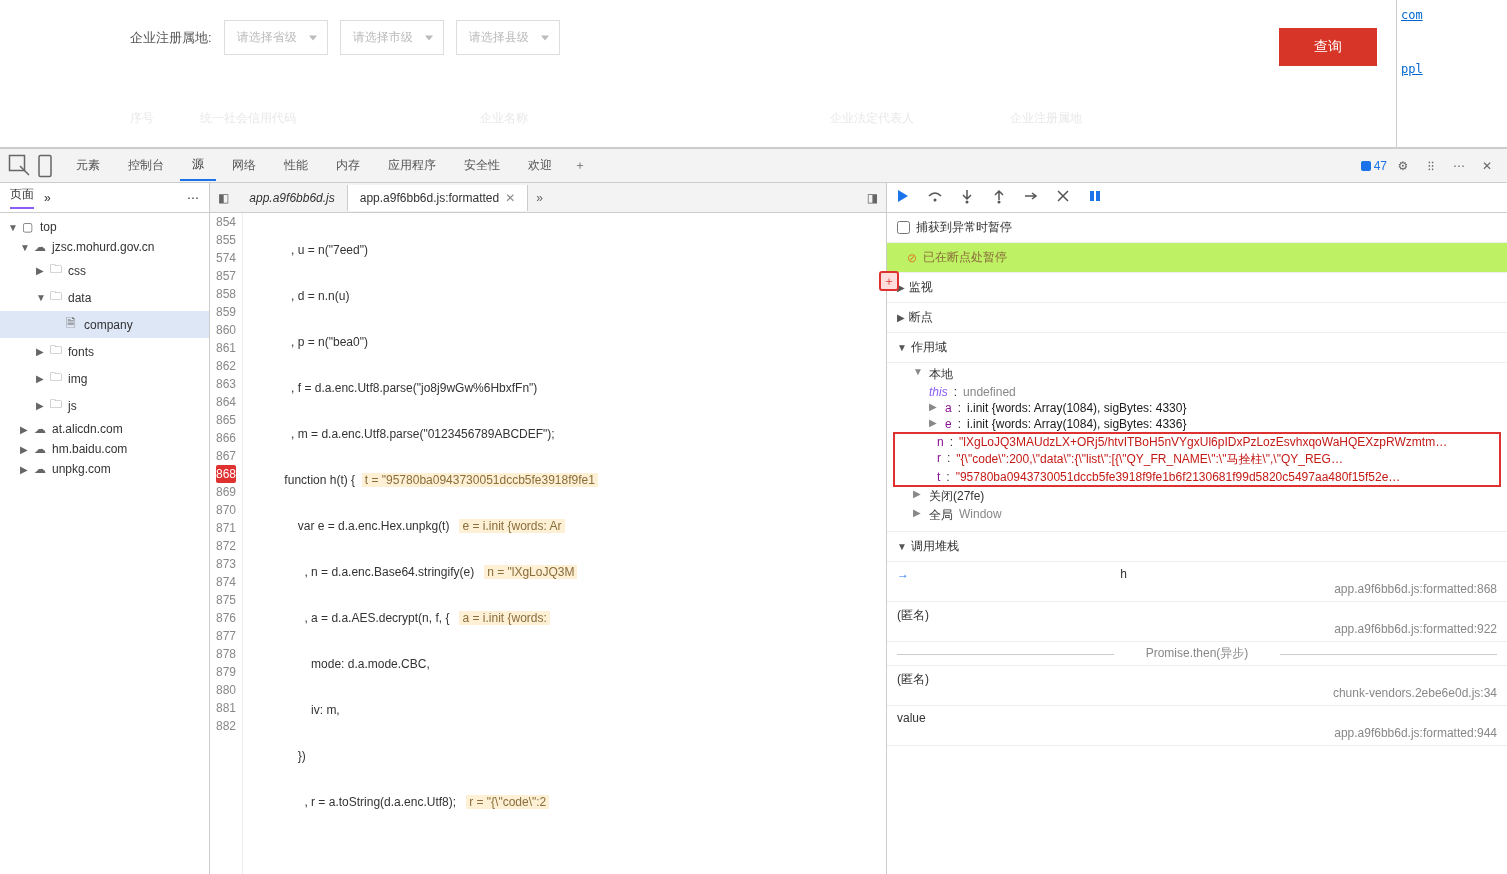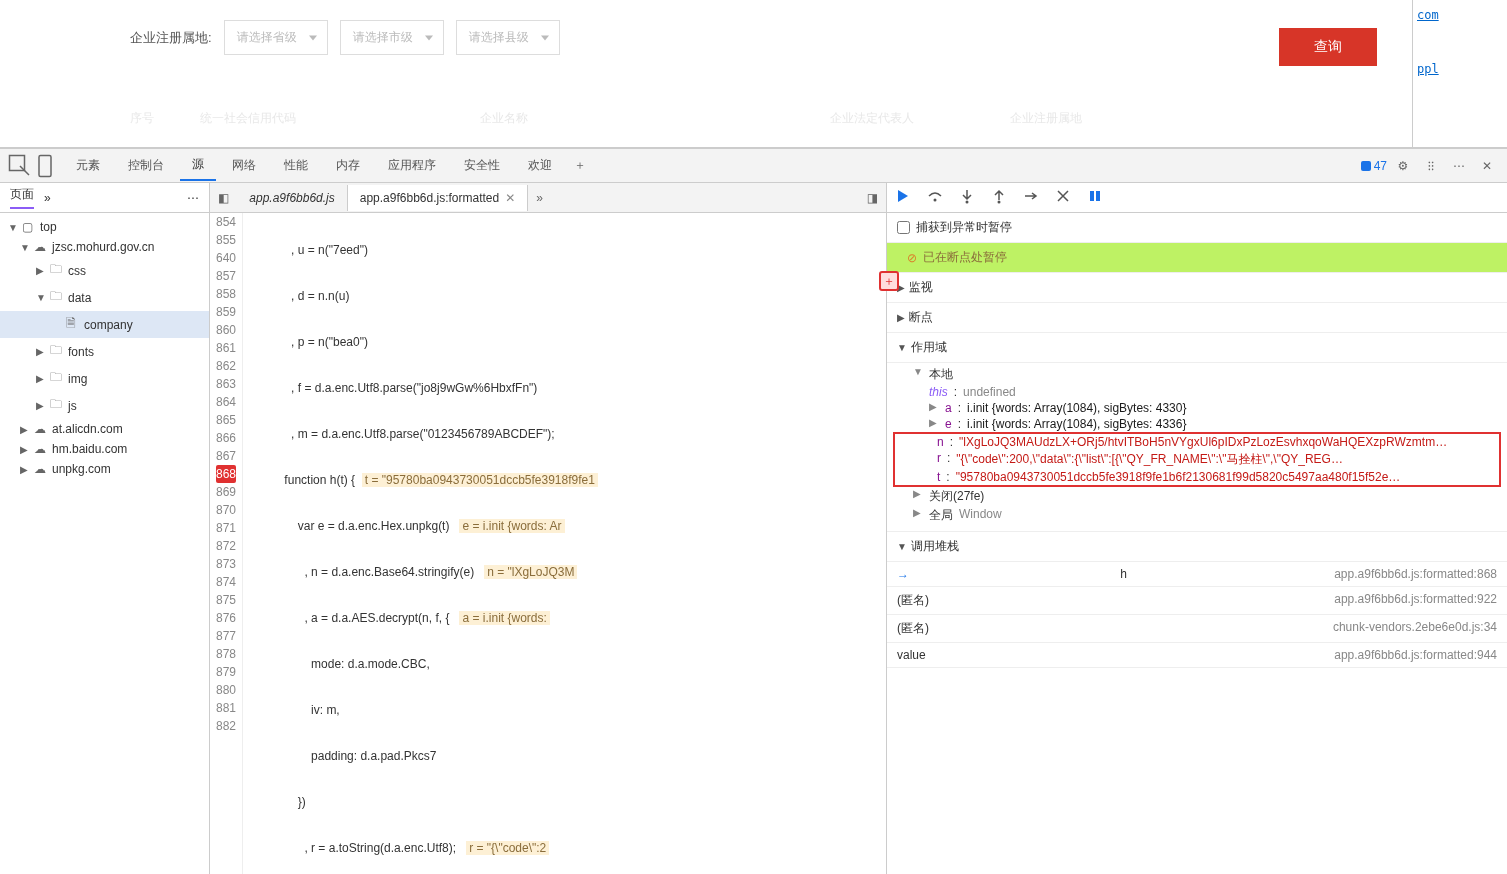--- a/index.html
+++ b/index.html
@@ -62,27 +62,27 @@
 .scope-body{padding:2px 0 6px 0;border-bottom:1px solid #eee;font-family:Consolas,monospace;font-size:13px;}
 .scope-row{padding:1px 10px 1px 26px;display:flex;gap:6px;}
 .scope-row .caret{color:#888;font-size:10px;width:10px;}
 .vname{color:#881391;}
 .vval{color:#1a1a1a;}
 .vstr{color:#c41a16;}
 .vkw{font-style:italic;color:#8b5cf6;}
 .vundef{color:#888;}
 .red-box{border:2px solid #e03131;margin:0 6px;}
 .callstack-row{padding:5px 10px;border-bottom:1px solid #eee;display:flex;justify-content:space-between;cursor:pointer;}
-.callstack-row .loc{color:#888;}
+.callstack-row .loc{color:#888;margin-top:15px;}
 .callstack-row.current::before{content:"→";color:#1a73e8;margin-right:4px;}
 .async-label{text-align:center;color:#888;padding:3px 0;border-bottom:1px solid #eee;position:relative;}
 .async-label::before,.async-label::after{content:"";position:absolute;top:50%;width:35%;border-top:1px solid #ccc;}
 .async-label::before{left:10px;}
 .async-label::after{right:10px;}
-.right-scroll{position:absolute;right:0;top:0;bottom:0;width:95px;background:#fff;border-left:1px solid #ccc;padding:8px 4px;}
+.right-scroll{position:absolute;right:16px;top:0;bottom:0;width:95px;background:#fff;border-left:1px solid #ccc;padding:8px 4px;}
 .right-scroll .link{color:#0066cc;text-decoration:underline;cursor:pointer;margin-bottom:40px;display:block;font-family:Consolas,monospace;}
 .watch-add{position:relative;}
 .watch-badge{position:absolute;left:-8px;top:-2px;width:20px;height:20px;border:2px solid #e03131;border-radius:3px;display:flex;align-items:center;justify-content:center;color:#e03131;background:#fdd;}
 .global-right{float:right;color:#888;margin-right:20px;}
 </style>
 </head>
 <body>
 
 <div class="app">
   <div class="top-page">
@@ -217,21 +217,21 @@
               <span class="close">✕</span>
             </div>
           <span class="ft-btn">»</span>
           <span class="spacer"></span>
           <span class="ft-btn">◨</span>
         </div>
         <div class="code-area">
           <div class="gutter">
             <div>854</div>
               <div>855</div>
-              <div>640</div>
+              <div>574</div>
               <div>857</div>
               <div>858</div>
               <div>859</div>
               <div>860</div>
               <div>861</div>
               <div>862</div>
               <div>863</div>
               <div>864</div>
               <div>865</div>
               <div>866</div>
@@ -257,21 +257,20 @@
             <div>            , d = n.n(u)</div>
             <div>            , p = n("bea0")</div>
             <div>            , f = d.a.enc.Utf8.parse("jo8j9wGw%6HbxfFn")</div>
             <div>            , m = d.a.enc.Utf8.parse("0123456789ABCDEF");</div>
             <div><span>          function h(t) {  </span><span class="inline-hint">t = "95780ba0943730051dccb5fe3918f9fe1</span></div>
             <div><span>              var e = d.a.enc.Hex.unpkg(t)   </span><span class="inline-hint">e = i.init {words: Ar</span></div>
             <div><span>                , n = d.a.enc.Base64.stringify(e)   </span><span class="inline-hint">n = "lXgLoJQ3M</span></div>
             <div><span>                , a = d.a.AES.decrypt(n, f, {   </span><span class="inline-hint">a = i.init {words:</span></div>
             <div>                  mode: d.a.mode.CBC,</div>
             <div>                  iv: m,</div>
-            <div>                  padding: d.a.pad.Pkcs7</div>
             <div>              })</div>
             <div><span>                , r = a.toString(d.a.enc.Utf8);   </span><span class="inline-hint">r = "{\"code\":2</span></div>
             
             
             
             
             
             
             
             
@@ -366,20 +365,21 @@
             <span>调用堆栈</span>
           </div>
         <div class="callstack-row current">
             <span>h</span>
             <span class="loc">app.a9f6bb6d.js:formatted:868</span>
           </div>
         <div class="callstack-row">
             <span>(匿名)</span>
             <span class="loc">app.a9f6bb6d.js:formatted:922</span>
           </div>
+        <div class="async-label"><span>Promise.then(异步)</span></div>
         <div class="callstack-row">
             <span>(匿名)</span>
             <span class="loc">chunk-vendors.2ebe6e0d.js:34</span>
           </div>
         <div class="callstack-row">
             <span>value</span>
             <span class="loc">app.a9f6bb6d.js:formatted:944</span>
           </div>
       </div>
     </div>

